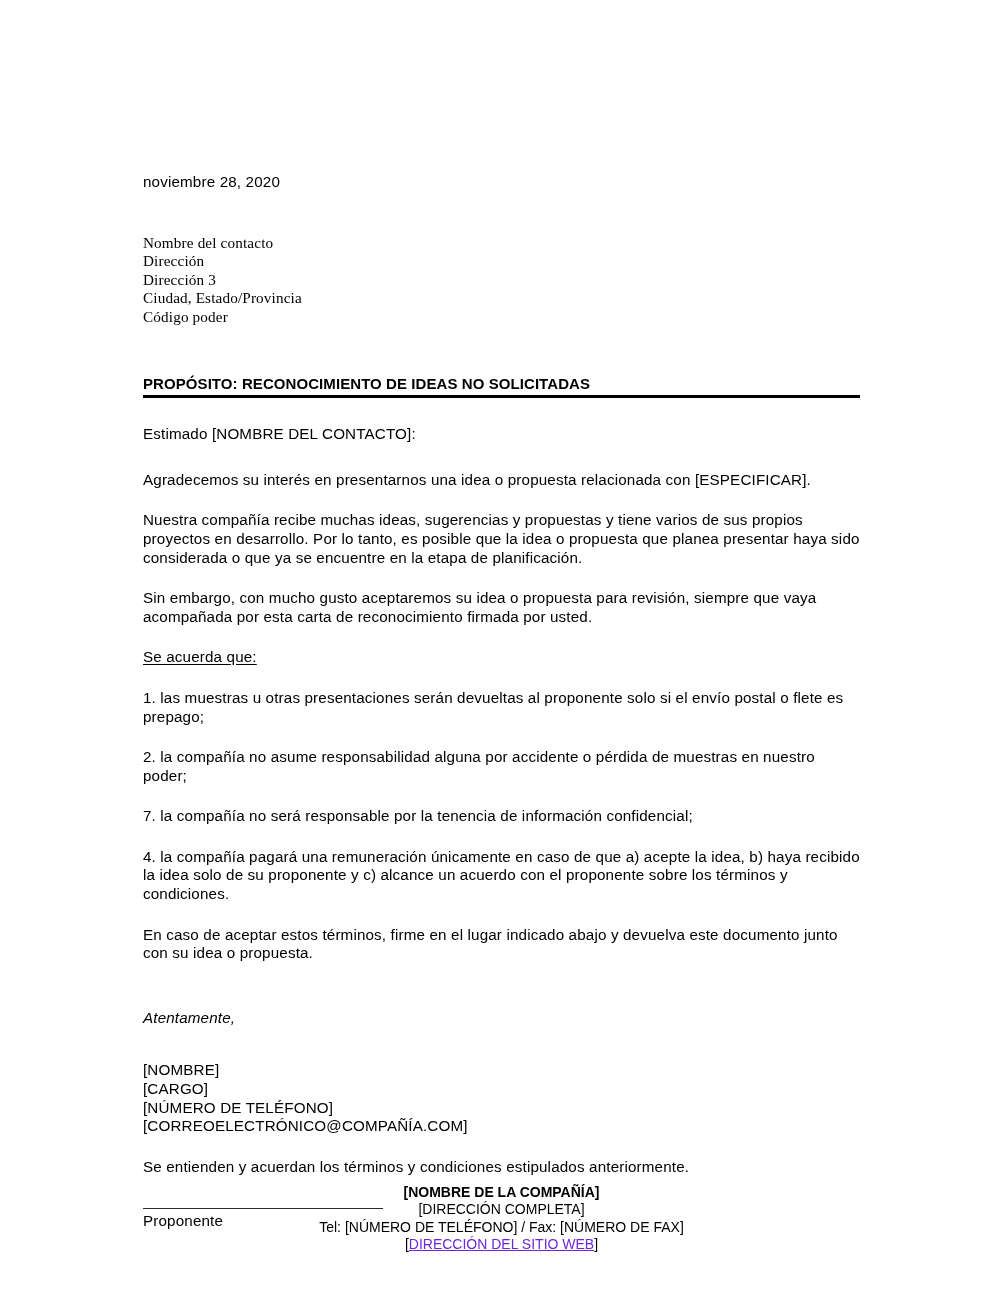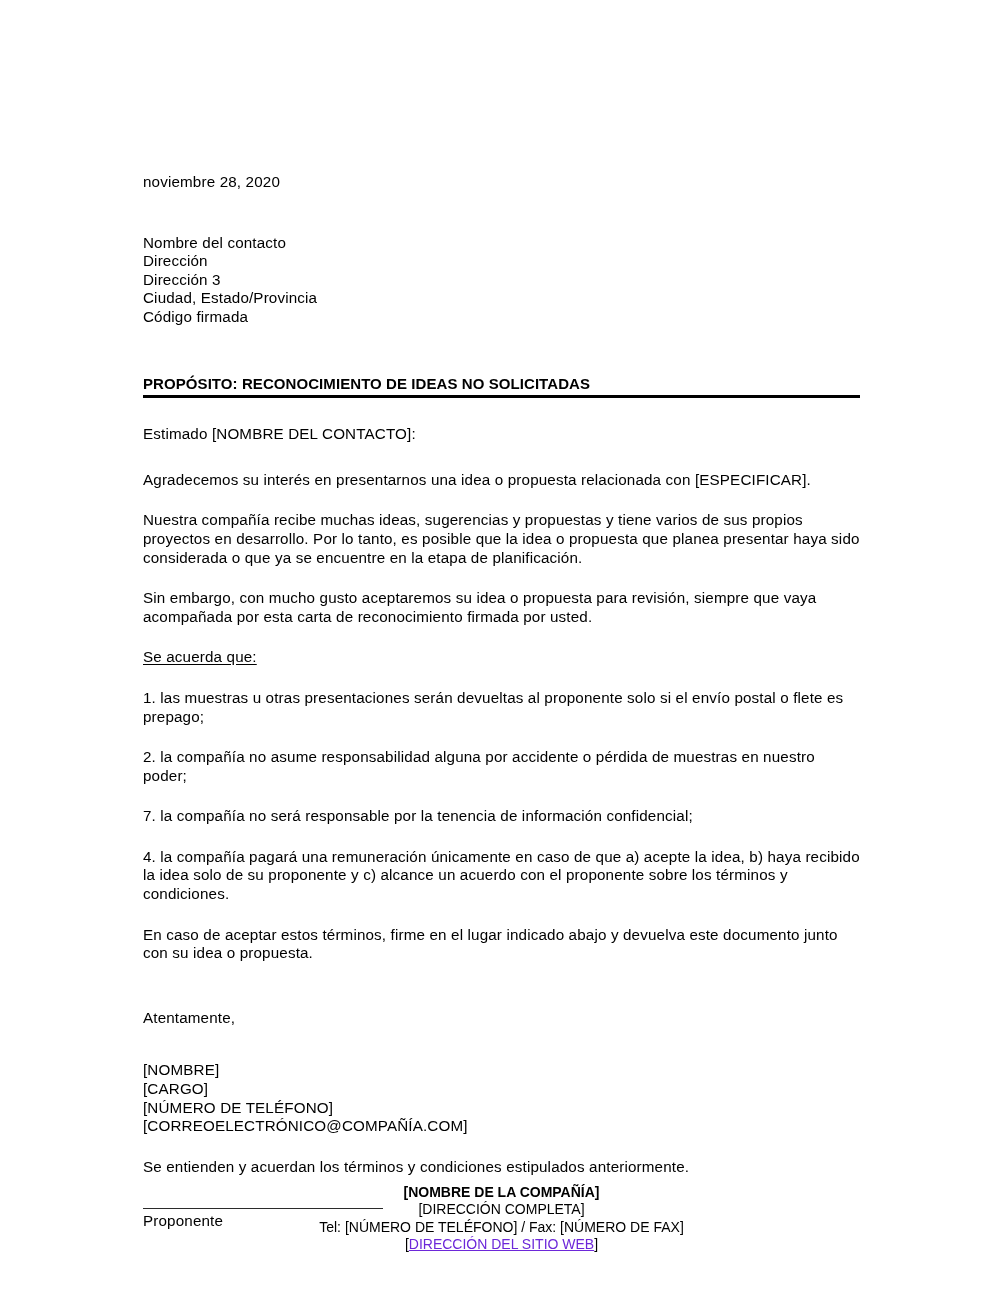--- a/index.html
+++ b/index.html
@@ -38,20 +38,21 @@
   }
   .date-line {
     margin: 0;
   }
   .address-block {
     margin: 0;
     padding-top: 42px;
   }
   .address-block div {
     white-space: pre;
+    font-family: Liberation Serif, serif;
   }
   .subject-wrap {
     padding-top: 48px;
   }
   .subject-heading {
     font-weight: bold;
     font-size: 15px;
     line-height: 18.6px;
     letter-spacing: 0.005em;
     margin: 0;
@@ -72,20 +73,21 @@
   }
   .underlined {
     text-decoration: underline;
     text-underline-offset: 2px;
   }
   .salutation {
     padding-top: 27px;
   }
   .sincerely {
     padding-top: 46px;
+    font-style: italic;
   }
   .signer-block {
     padding-top: 34px;
   }
   .signer-block div {
     white-space: pre;
   }
   .agree-line {
     padding-top: 22px;
   }
@@ -132,21 +134,21 @@
 
   <div class="content">
 
     <div class="txt date-line">noviembre 28, 2020</div>
 
     <div class="txt address-block">
       <div>Nombre del contacto</div>
       <div>Dirección</div>
       <div>Dirección 3</div>
       <div>Ciudad, Estado/Provincia</div>
-      <div>Código firmada</div>
+      <div>Código poder</div>
     </div>
 
     <div class="subject-wrap">
       <div class="subject-heading">PROPÓSITO: RECONOCIMIENTO DE IDEAS NO SOLICITADAS</div>
       <div class="subject-rule"></div>
     </div>
 
     <div class="txt salutation">Estimado [NOMBRE DEL CONTACTO]:</div>
 
     <div class="txt para para-first">Agradecemos su interés en presentarnos una idea o propuesta relacionada con [ESPECIFICAR].</div>

